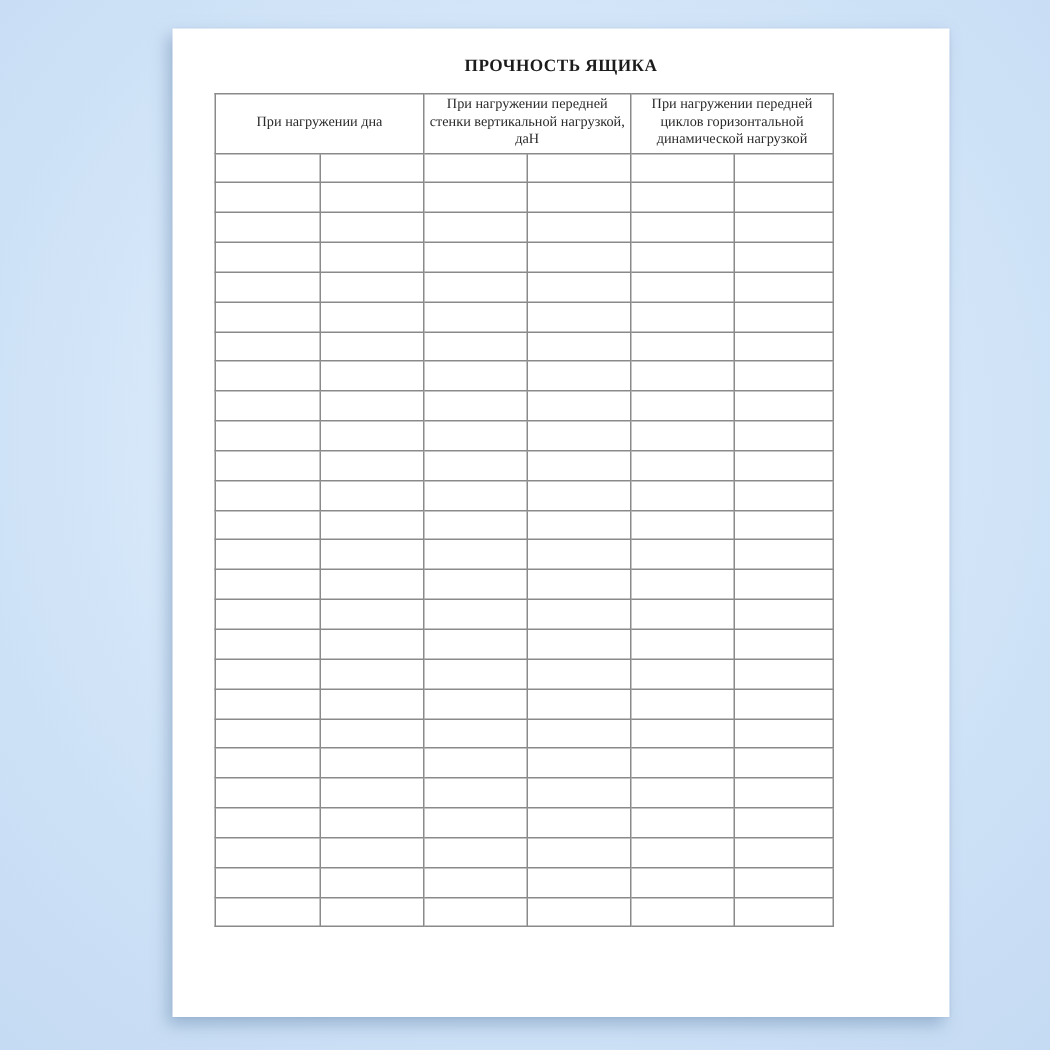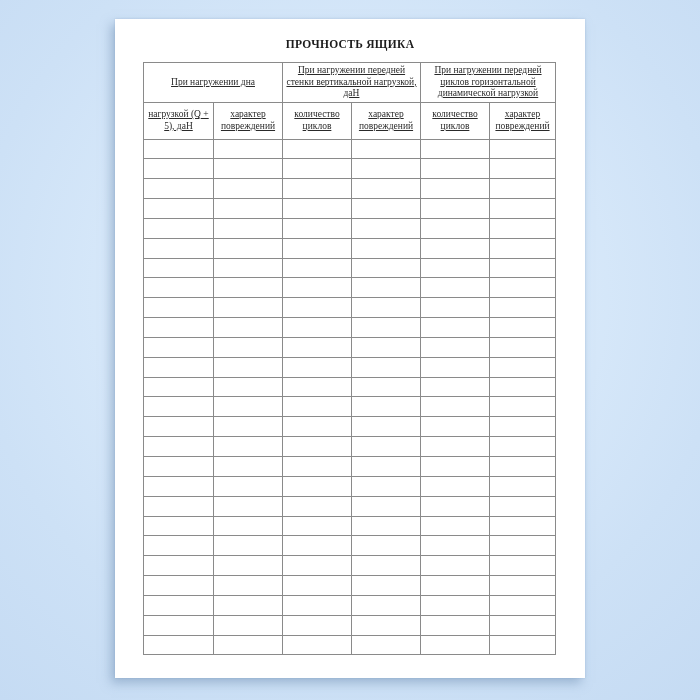--- a/index.html
+++ b/index.html
@@ -14,20 +14,21 @@
     background: radial-gradient(circle at 50% 42%, #eaf4fd 0%, #d8e9fa 40%, #cde1f6 70%, #c5dbf3 100%);
   }
   .page {
     position: absolute;
     left: 115px;
     top: 19px;
     width: 470px;
     height: 659px;
     background: #ffffff;
     box-shadow: -4px 5px 10px rgba(108, 139, 176, 0.50), 0 0 2px rgba(108, 139, 176, 0.30);
+    padding-left: 48px;
   }
   .doc-title {
     position: absolute;
     top: 19px;
     left: 0;
     width: 100%;
     text-align: center;
     font-family: "Liberation Serif", "DejaVu Serif", serif;
     font-size: 11.5px;
     font-weight: bold;
@@ -51,21 +52,20 @@
     padding: 0;
     overflow: hidden;
   }
   table.strength thead th {
     font-weight: normal;
     font-size: 9.5px;
     line-height: 11.5px;
     text-align: center;
     vertical-align: middle;
     padding: 2px 3px;
-    text-decoration: underline;
   }
   tr.group-row { height: 34px; }
   tr.sub-row { height: 37px; }
   tbody tr { height: 19.85px; }
   tbody td { background: #ffffff; }
 </style>
 </head>
 <body>
 
 <div class="bg">
@@ -80,28 +80,20 @@
         <col style="width:69px">
         <col style="width:69px">
         <col style="width:66px">
       </colgroup>
       <thead>
         <tr class="group-row">
           <th colspan="2">При нагружении дна</th>
           <th colspan="2">При нагружении передней стенки вертикальной нагрузкой, даН</th>
           <th colspan="2">При нагружении передней циклов горизонтальной динамической нагрузкой</th>
         </tr>
-        <tr class="sub-row">
-          <th>нагрузкой (Q + 5), даН</th>
-          <th>характер повреждений</th>
-          <th>количество циклов</th>
-          <th>характер повреждений</th>
-          <th>количество циклов</th>
-          <th>характер повреждений</th>
-        </tr>
       </thead>
       <tbody id="table-body">
           <tr>
             <td></td>
             <td></td>
             <td></td>
             <td></td>
             <td></td>
             <td></td>
           </tr>

